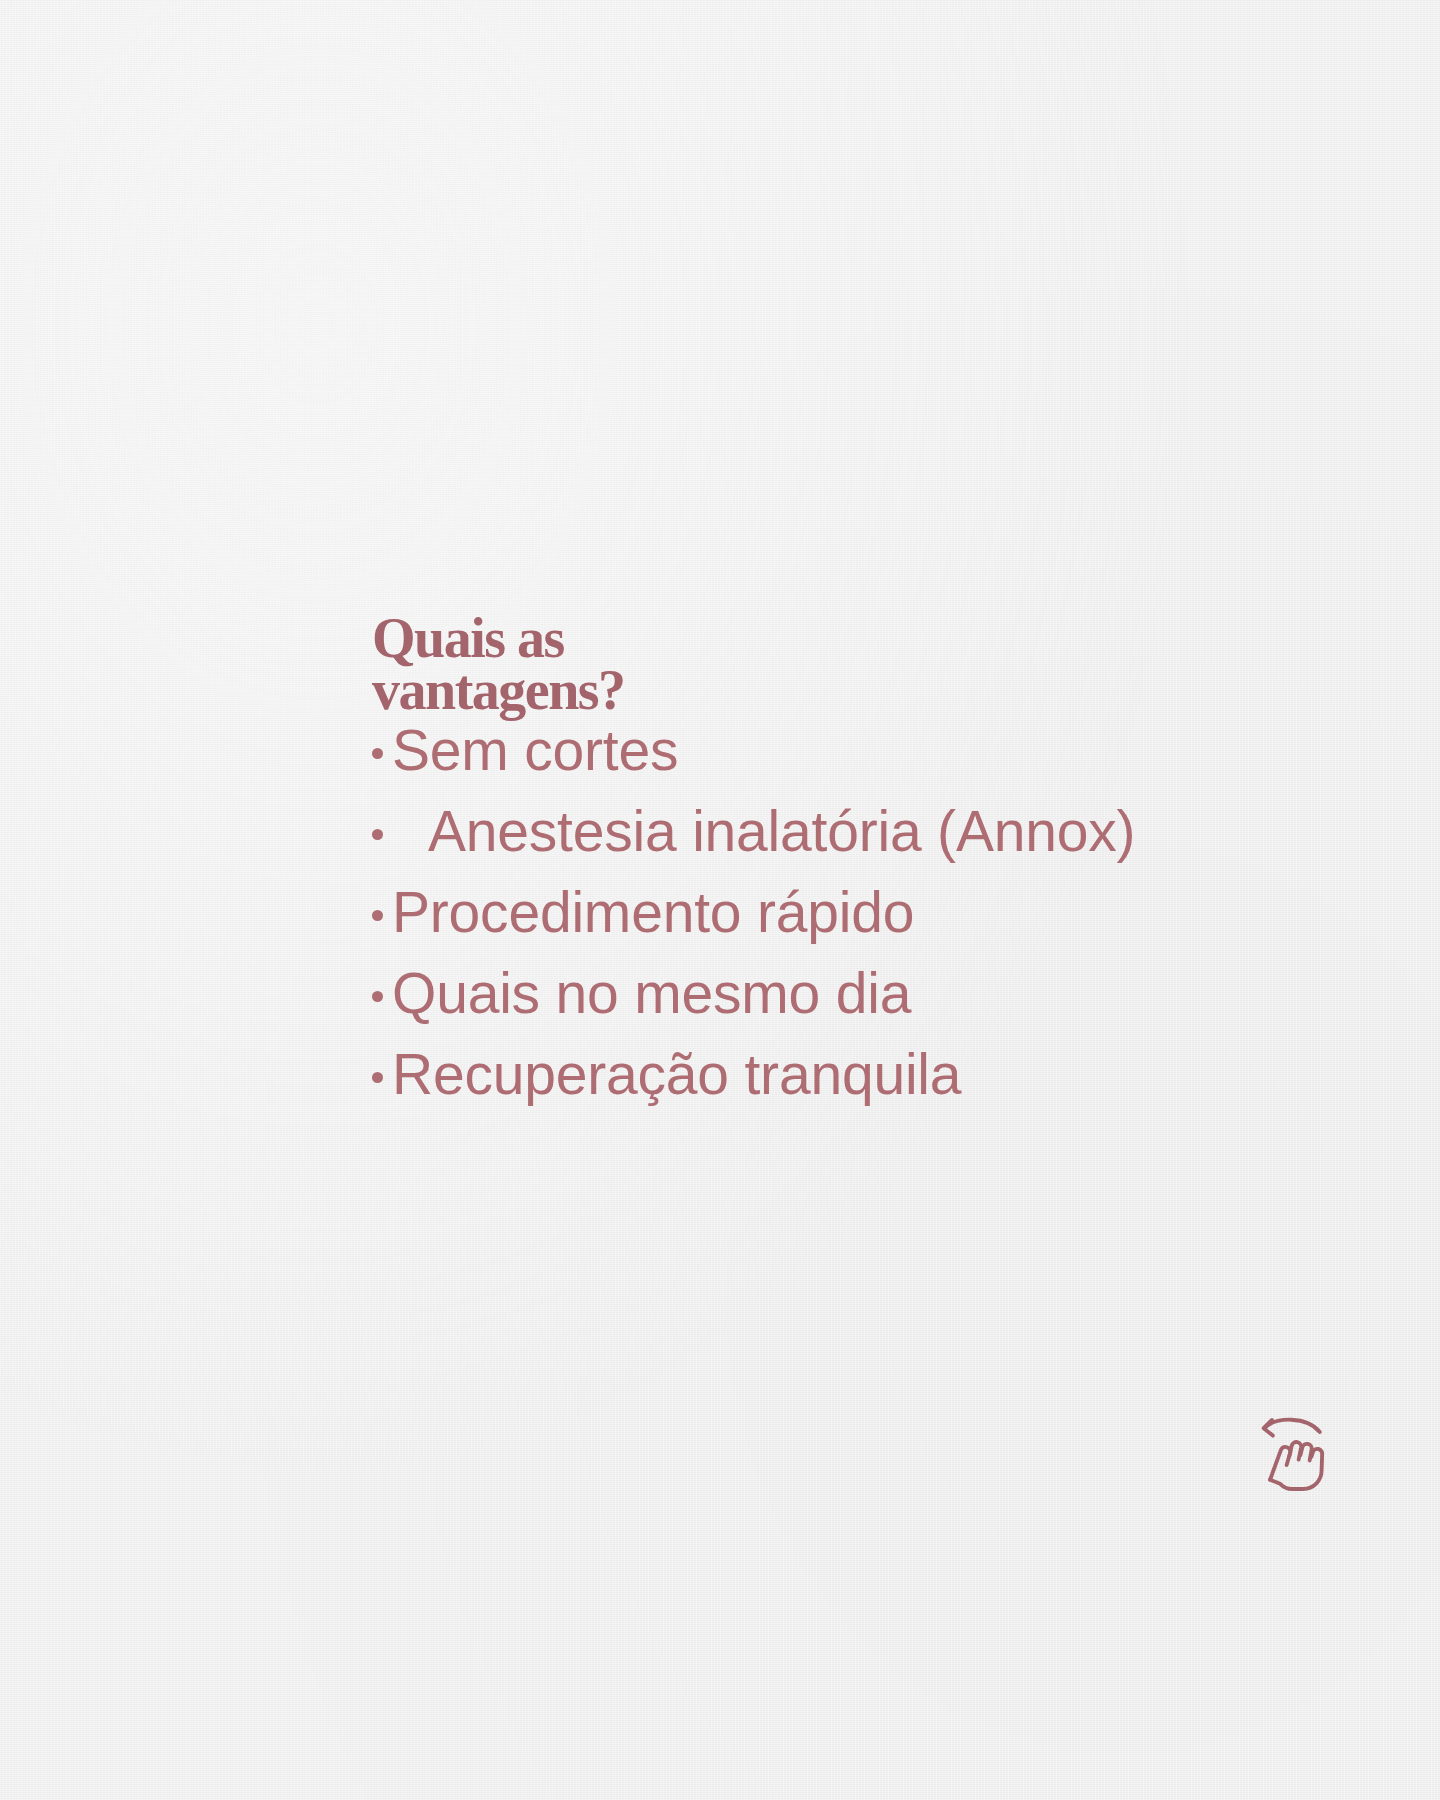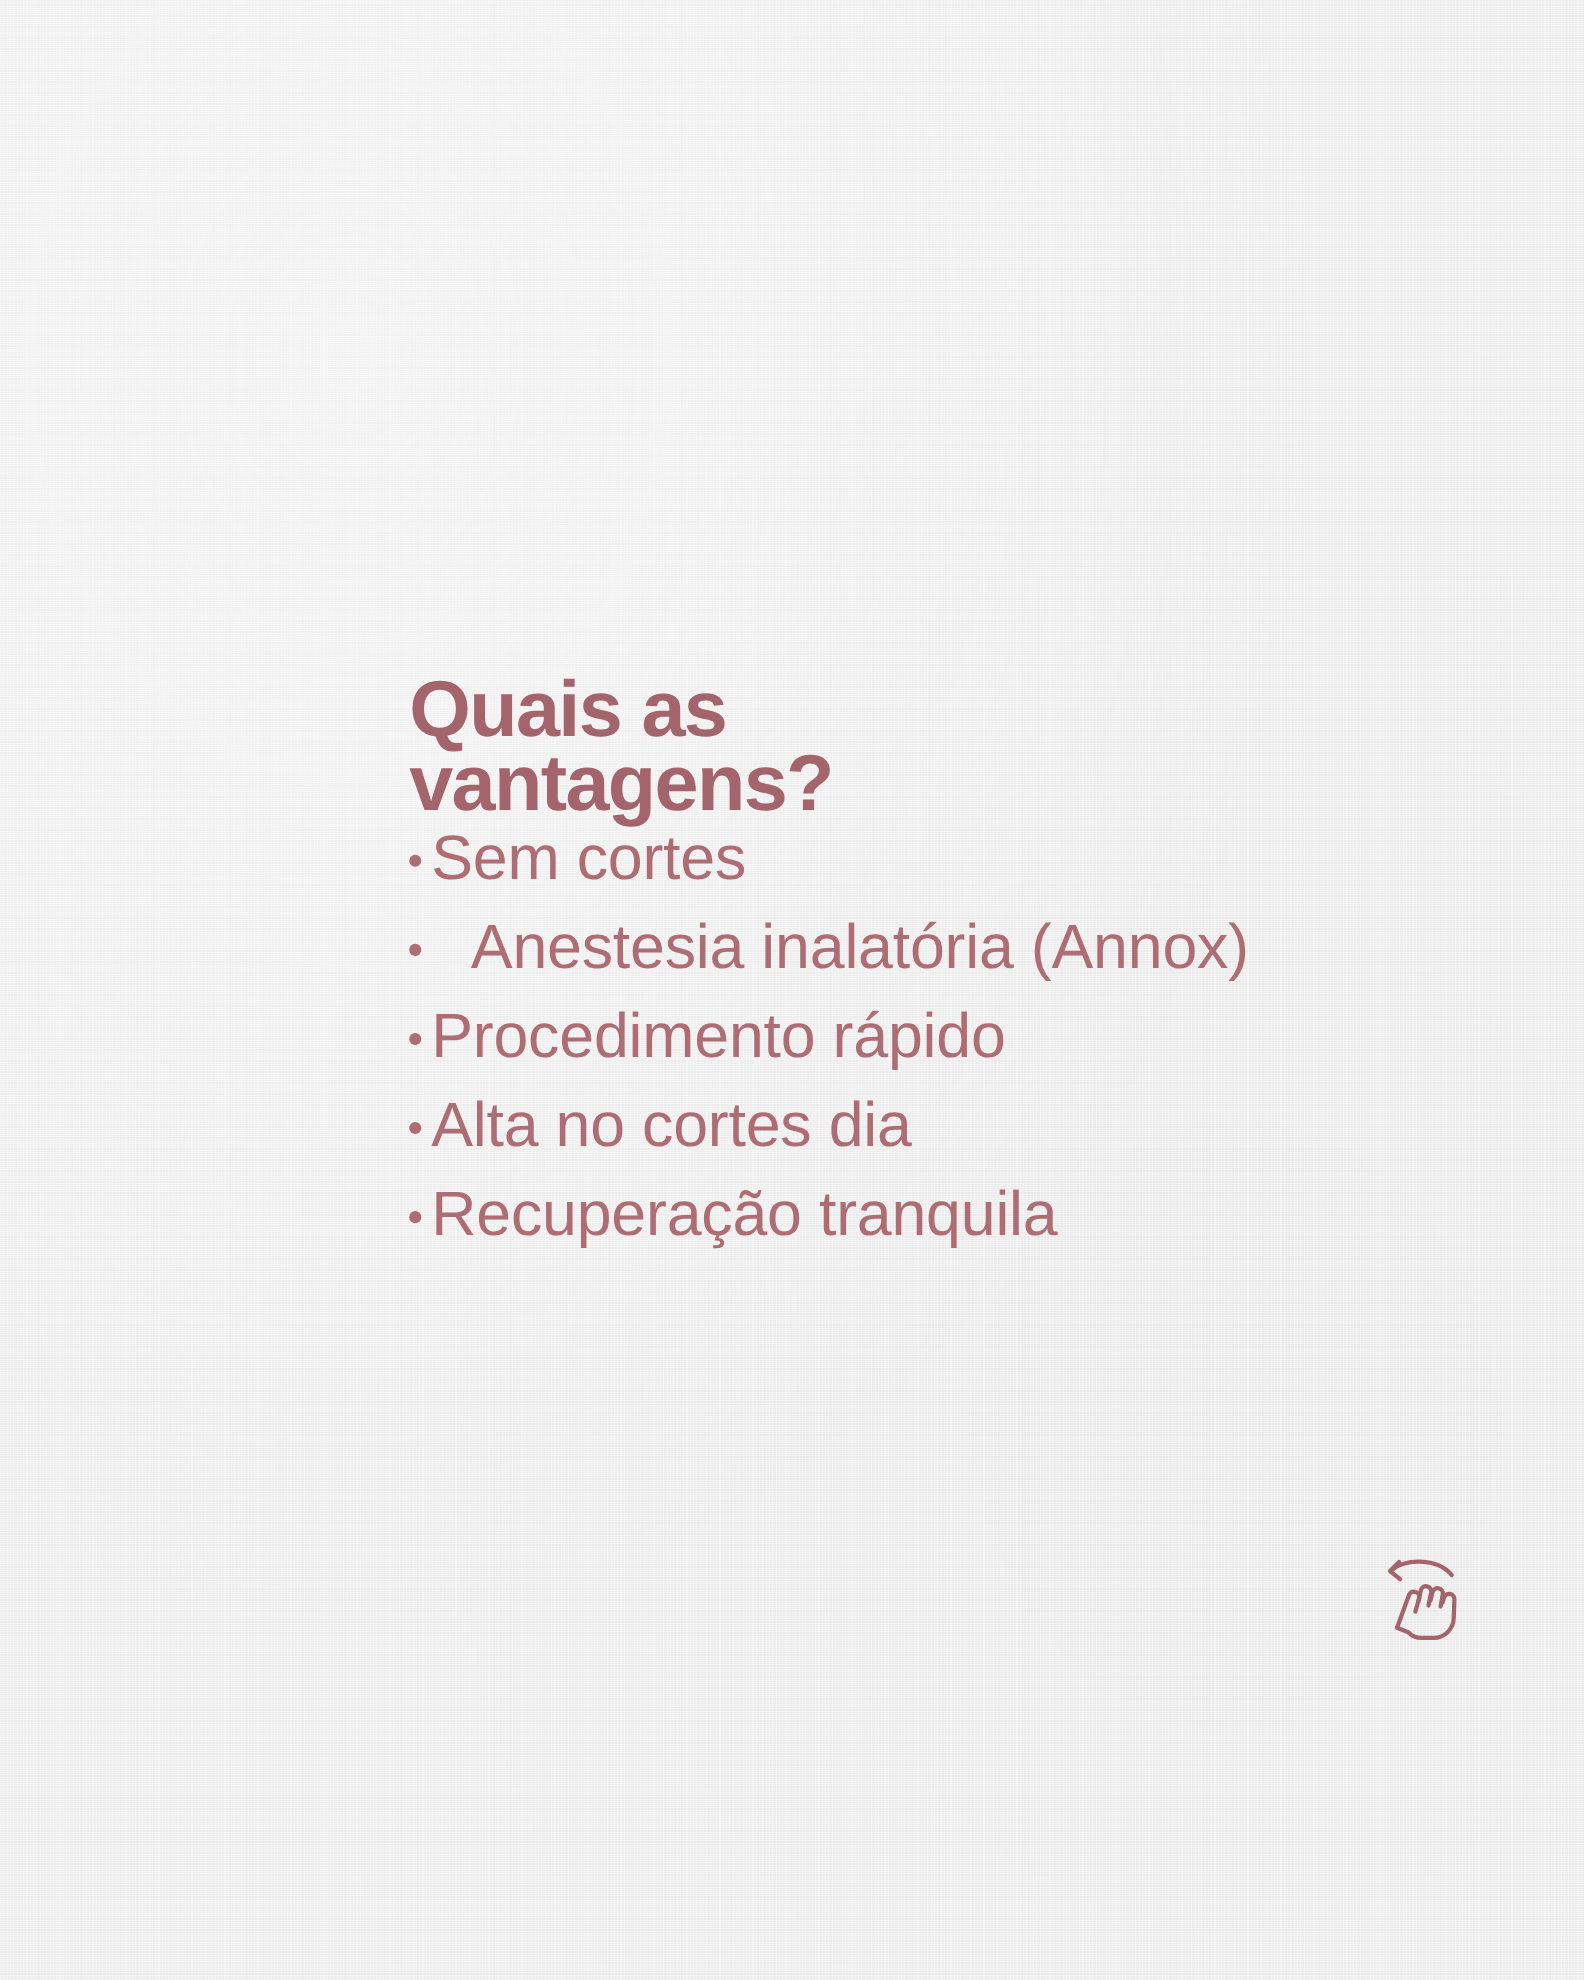--- a/index.html
+++ b/index.html
@@ -51,22 +51,22 @@
     position: absolute;
     left: 372px;
     top: 612px;
     width: 700px;
   }
 
   #headline {
     margin: 0;
     padding: 0;
     color: #a4646b;
-    font-family: Liberation Sans, sans-serif;
-    font-size: 72px;
+    font-family: Liberation Serif, serif;
+    font-size: 56px;
     font-weight: 700;
     line-height: 0.93;
     letter-spacing: -1.5px;
     white-space: pre-line;
   }
 
   #advantages-list {
     list-style: none;
     margin: 6px 0 0 0;
     padding: 0;
@@ -144,21 +144,21 @@
         <span class="bullet-text">Anestesia inalatória (Annox)</span>
       </li>
 
       <li style="color: rgb(174, 109, 115);">
         <span class="bullet-dot" style="background: rgb(174, 109, 115);"></span>
         <span class="bullet-text">Procedimento rápido</span>
       </li>
 
       <li style="color: rgb(174, 109, 115);">
         <span class="bullet-dot" style="background: rgb(174, 109, 115);"></span>
-        <span class="bullet-text">Alta no cortes dia</span>
+        <span class="bullet-text">Quais no mesmo dia</span>
       </li>
 
       <li style="color: rgb(174, 109, 115);">
         <span class="bullet-dot" style="background: rgb(174, 109, 115);"></span>
         <span class="bullet-text">Recuperação tranquila</span>
       </li>
 
     </ul>
   </div>
 

